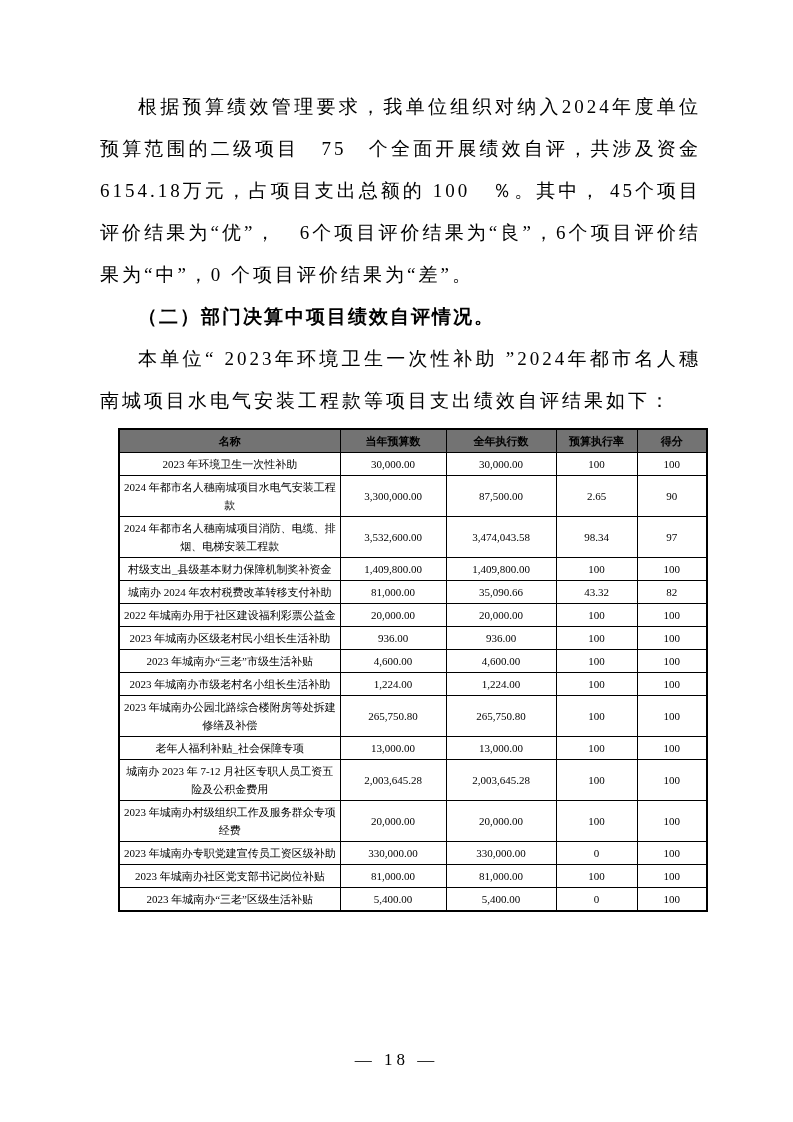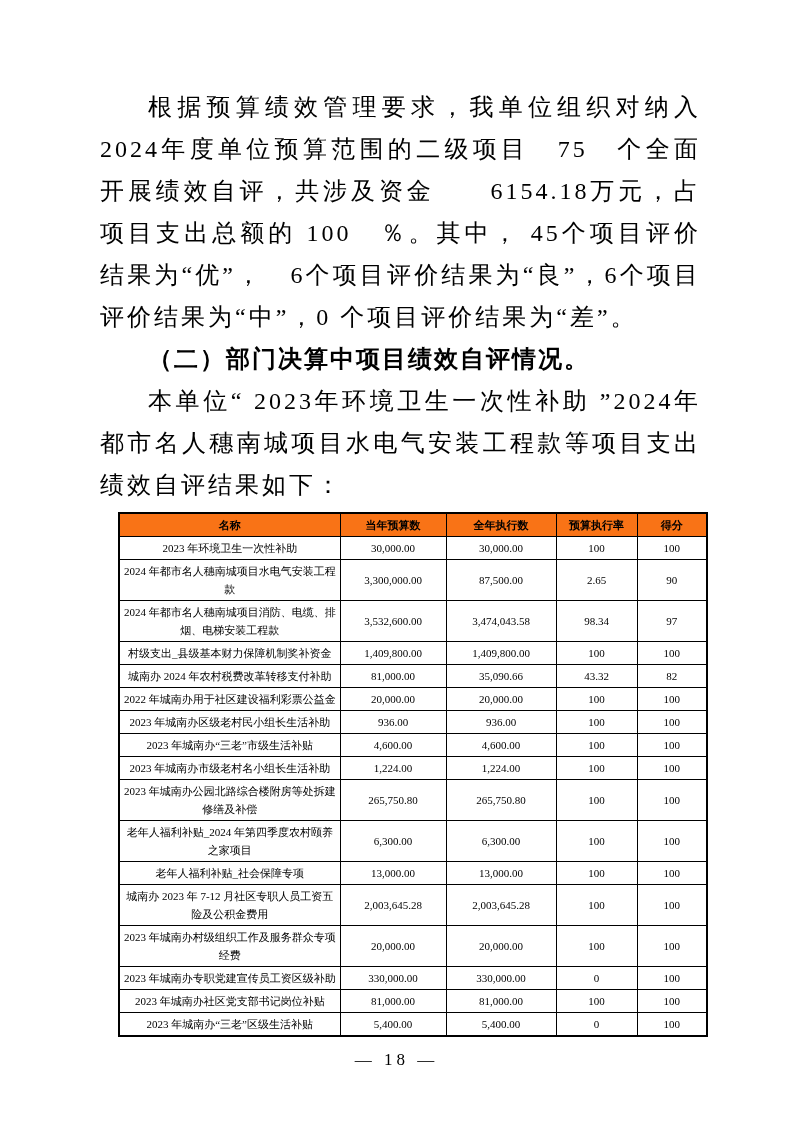--- a/index.html
+++ b/index.html
@@ -13,21 +13,21 @@
     color: #000000;
     overflow: hidden;
   }
   .content {
     position: absolute;
     left: 100px;
     top: 86px;
     width: 601px;
   }
   .para {
-    font-size: 24px;
+    font-size: 19px;
     line-height: 42px;
     letter-spacing: 3px;
     text-align: justify;
     text-indent: 2em;
     color: #000000;
   }
   .para.heading {
     font-weight: bold;
     letter-spacing: 2px;
   }
@@ -43,21 +43,21 @@
     border: 1px solid #000000;
     font-size: 11px;
     line-height: 18px;
     padding: 2px 2px;
     text-align: center;
     vertical-align: middle;
     font-family: "Liberation Serif", "DejaVu Serif", serif;
     word-break: break-all;
   }
   table.perf-table th {
-    background: #f97316;
+    background: #737373;
     font-weight: bold;
     margin-left: 10px;
   }
   .col0 { width: 221px; }
   .col1 { width: 106px; }
   .col2 { width: 110px; }
   .col3 { width: 81px;  }
   .col4 { width: 70px;  }
   .footer {
     position: absolute;
@@ -154,27 +154,20 @@
             <td class="col4">100</td>
           </tr>
           <tr>
             <td class="col0">2023 年城南办公园北路综合楼附房等处拆建修缮及补偿</td>
             <td class="col1">265,750.80</td>
             <td class="col2">265,750.80</td>
             <td class="col3">100</td>
             <td class="col4">100</td>
           </tr>
           <tr>
-            <td class="col0">老年人福利补贴_2024 年第四季度农村颐养之家项目</td>
-            <td class="col1">6,300.00</td>
-            <td class="col2">6,300.00</td>
-            <td class="col3">100</td>
-            <td class="col4">100</td>
-          </tr>
-          <tr>
             <td class="col0">老年人福利补贴_社会保障专项</td>
             <td class="col1">13,000.00</td>
             <td class="col2">13,000.00</td>
             <td class="col3">100</td>
             <td class="col4">100</td>
           </tr>
           <tr>
             <td class="col0">城南办 2023 年 7-12 月社区专职人员工资五险及公积金费用</td>
             <td class="col1">2,003,645.28</td>
             <td class="col2">2,003,645.28</td>

